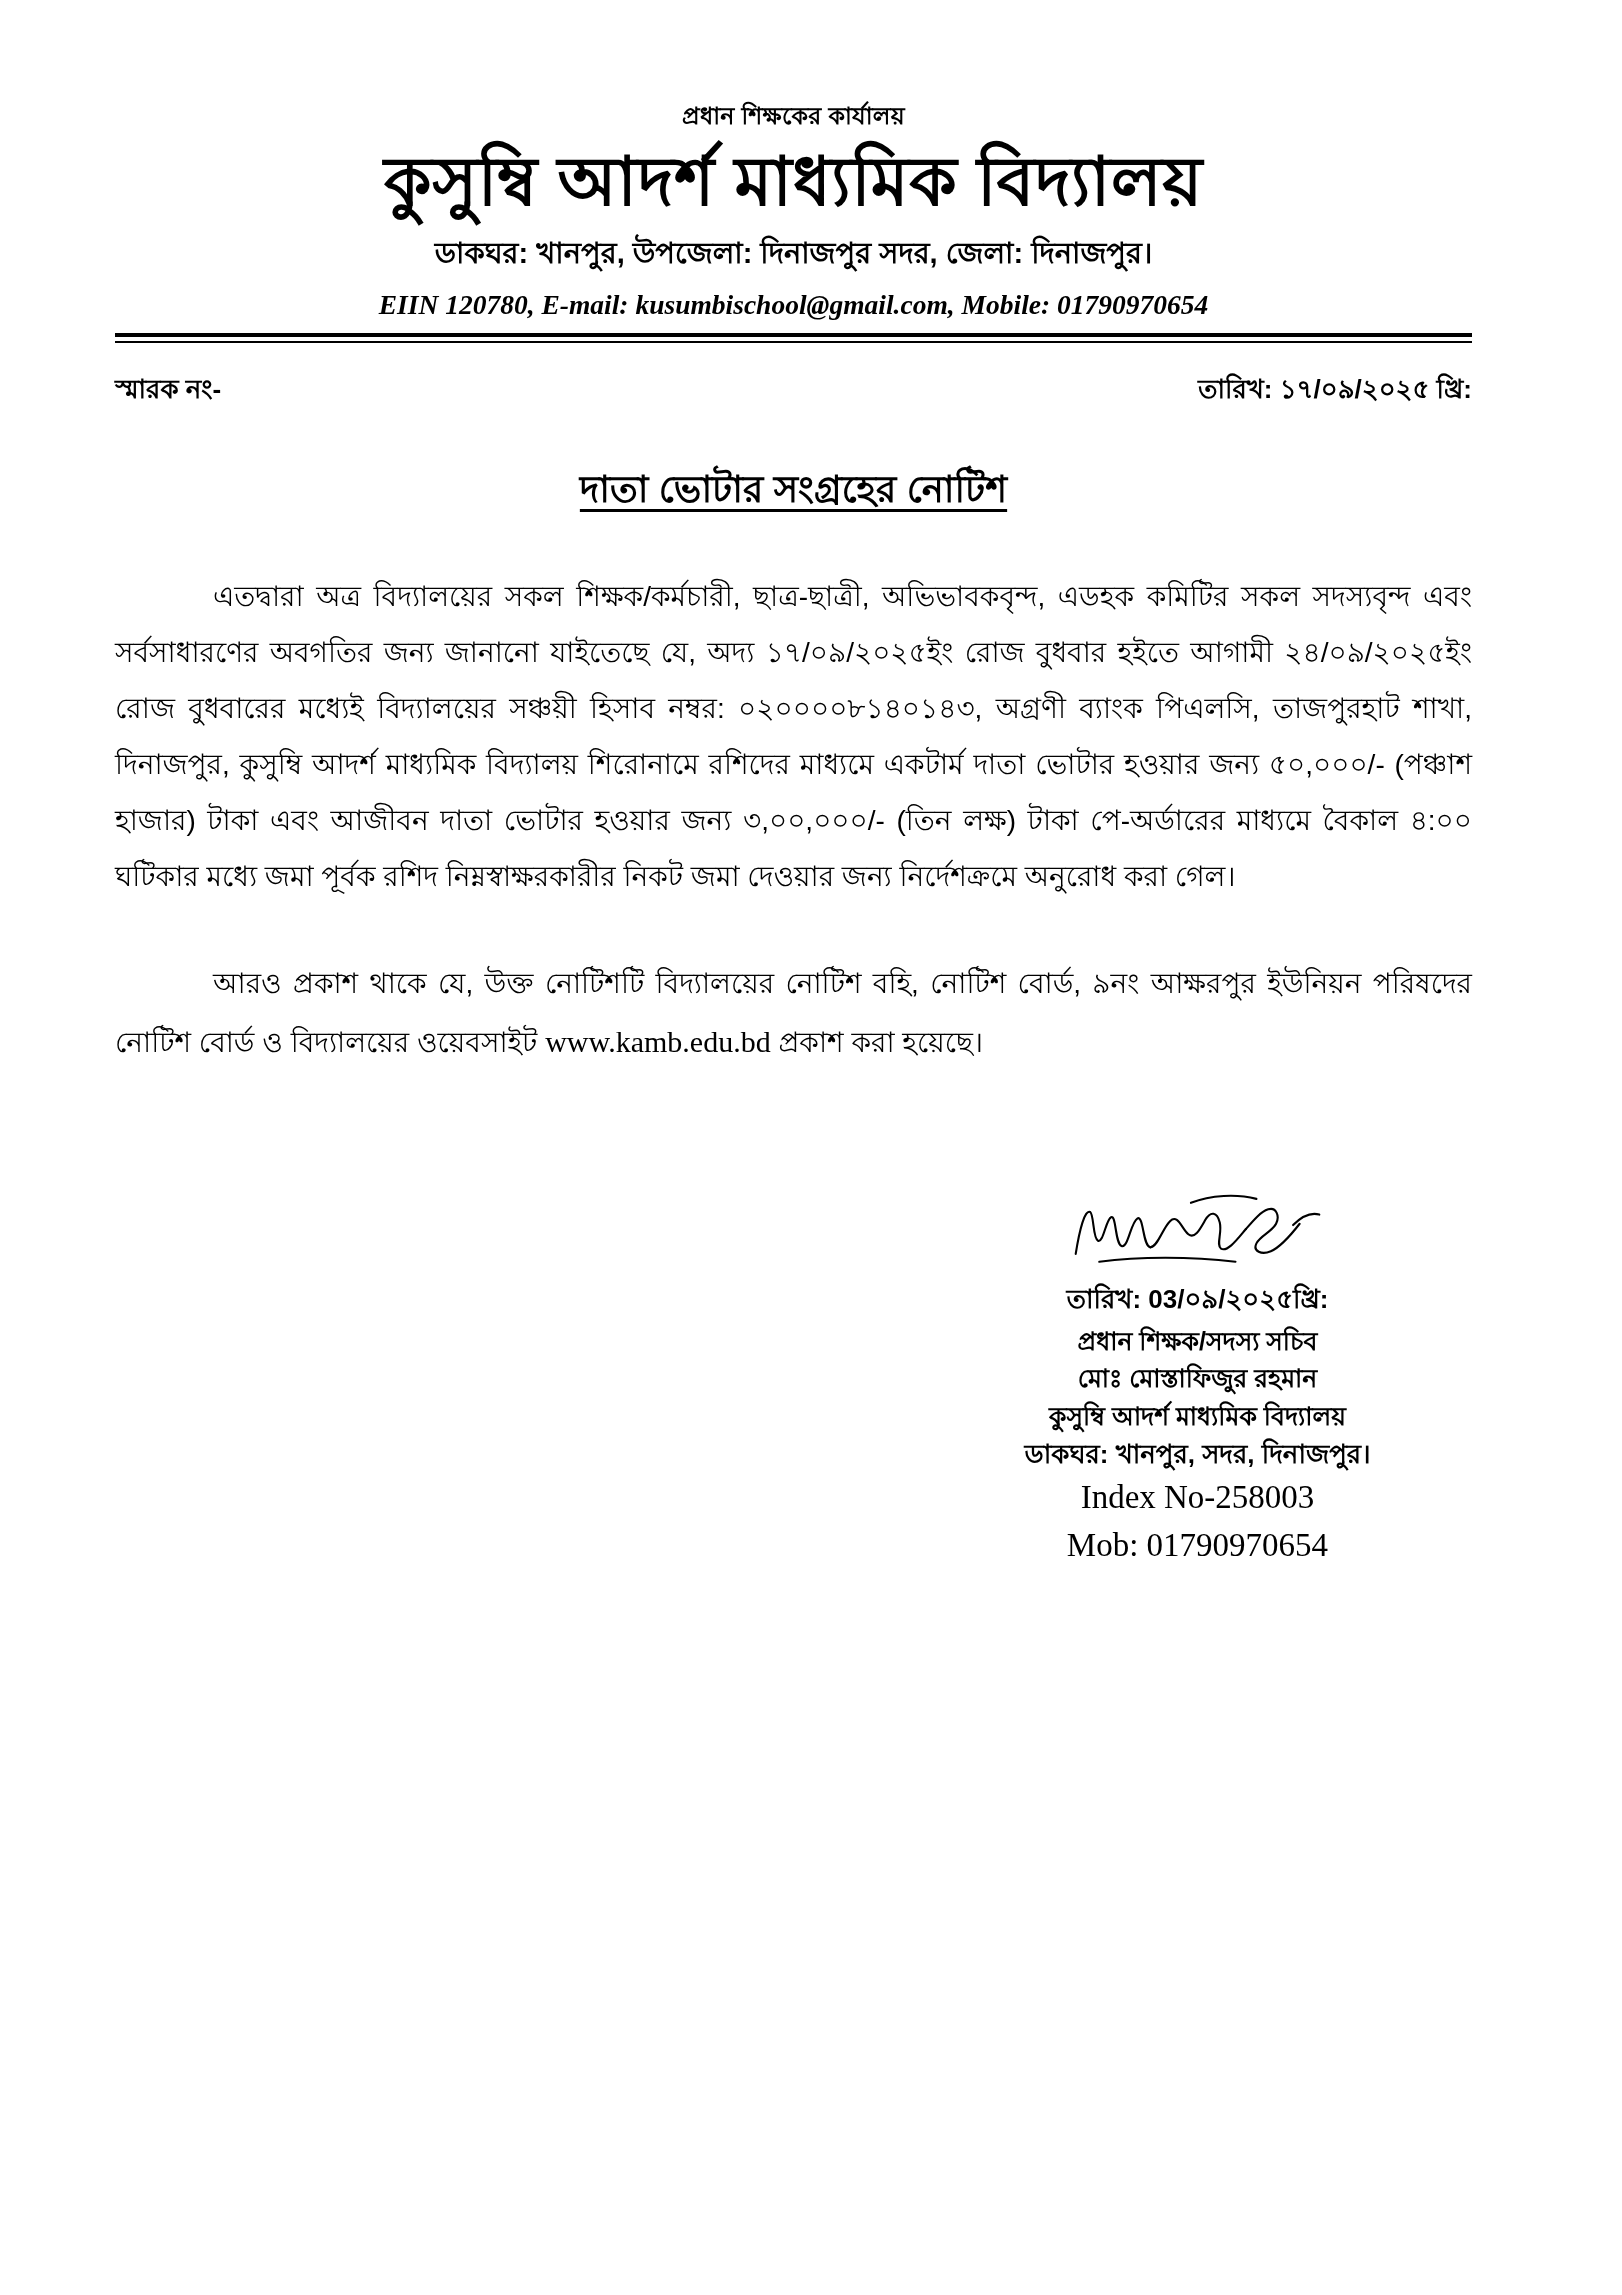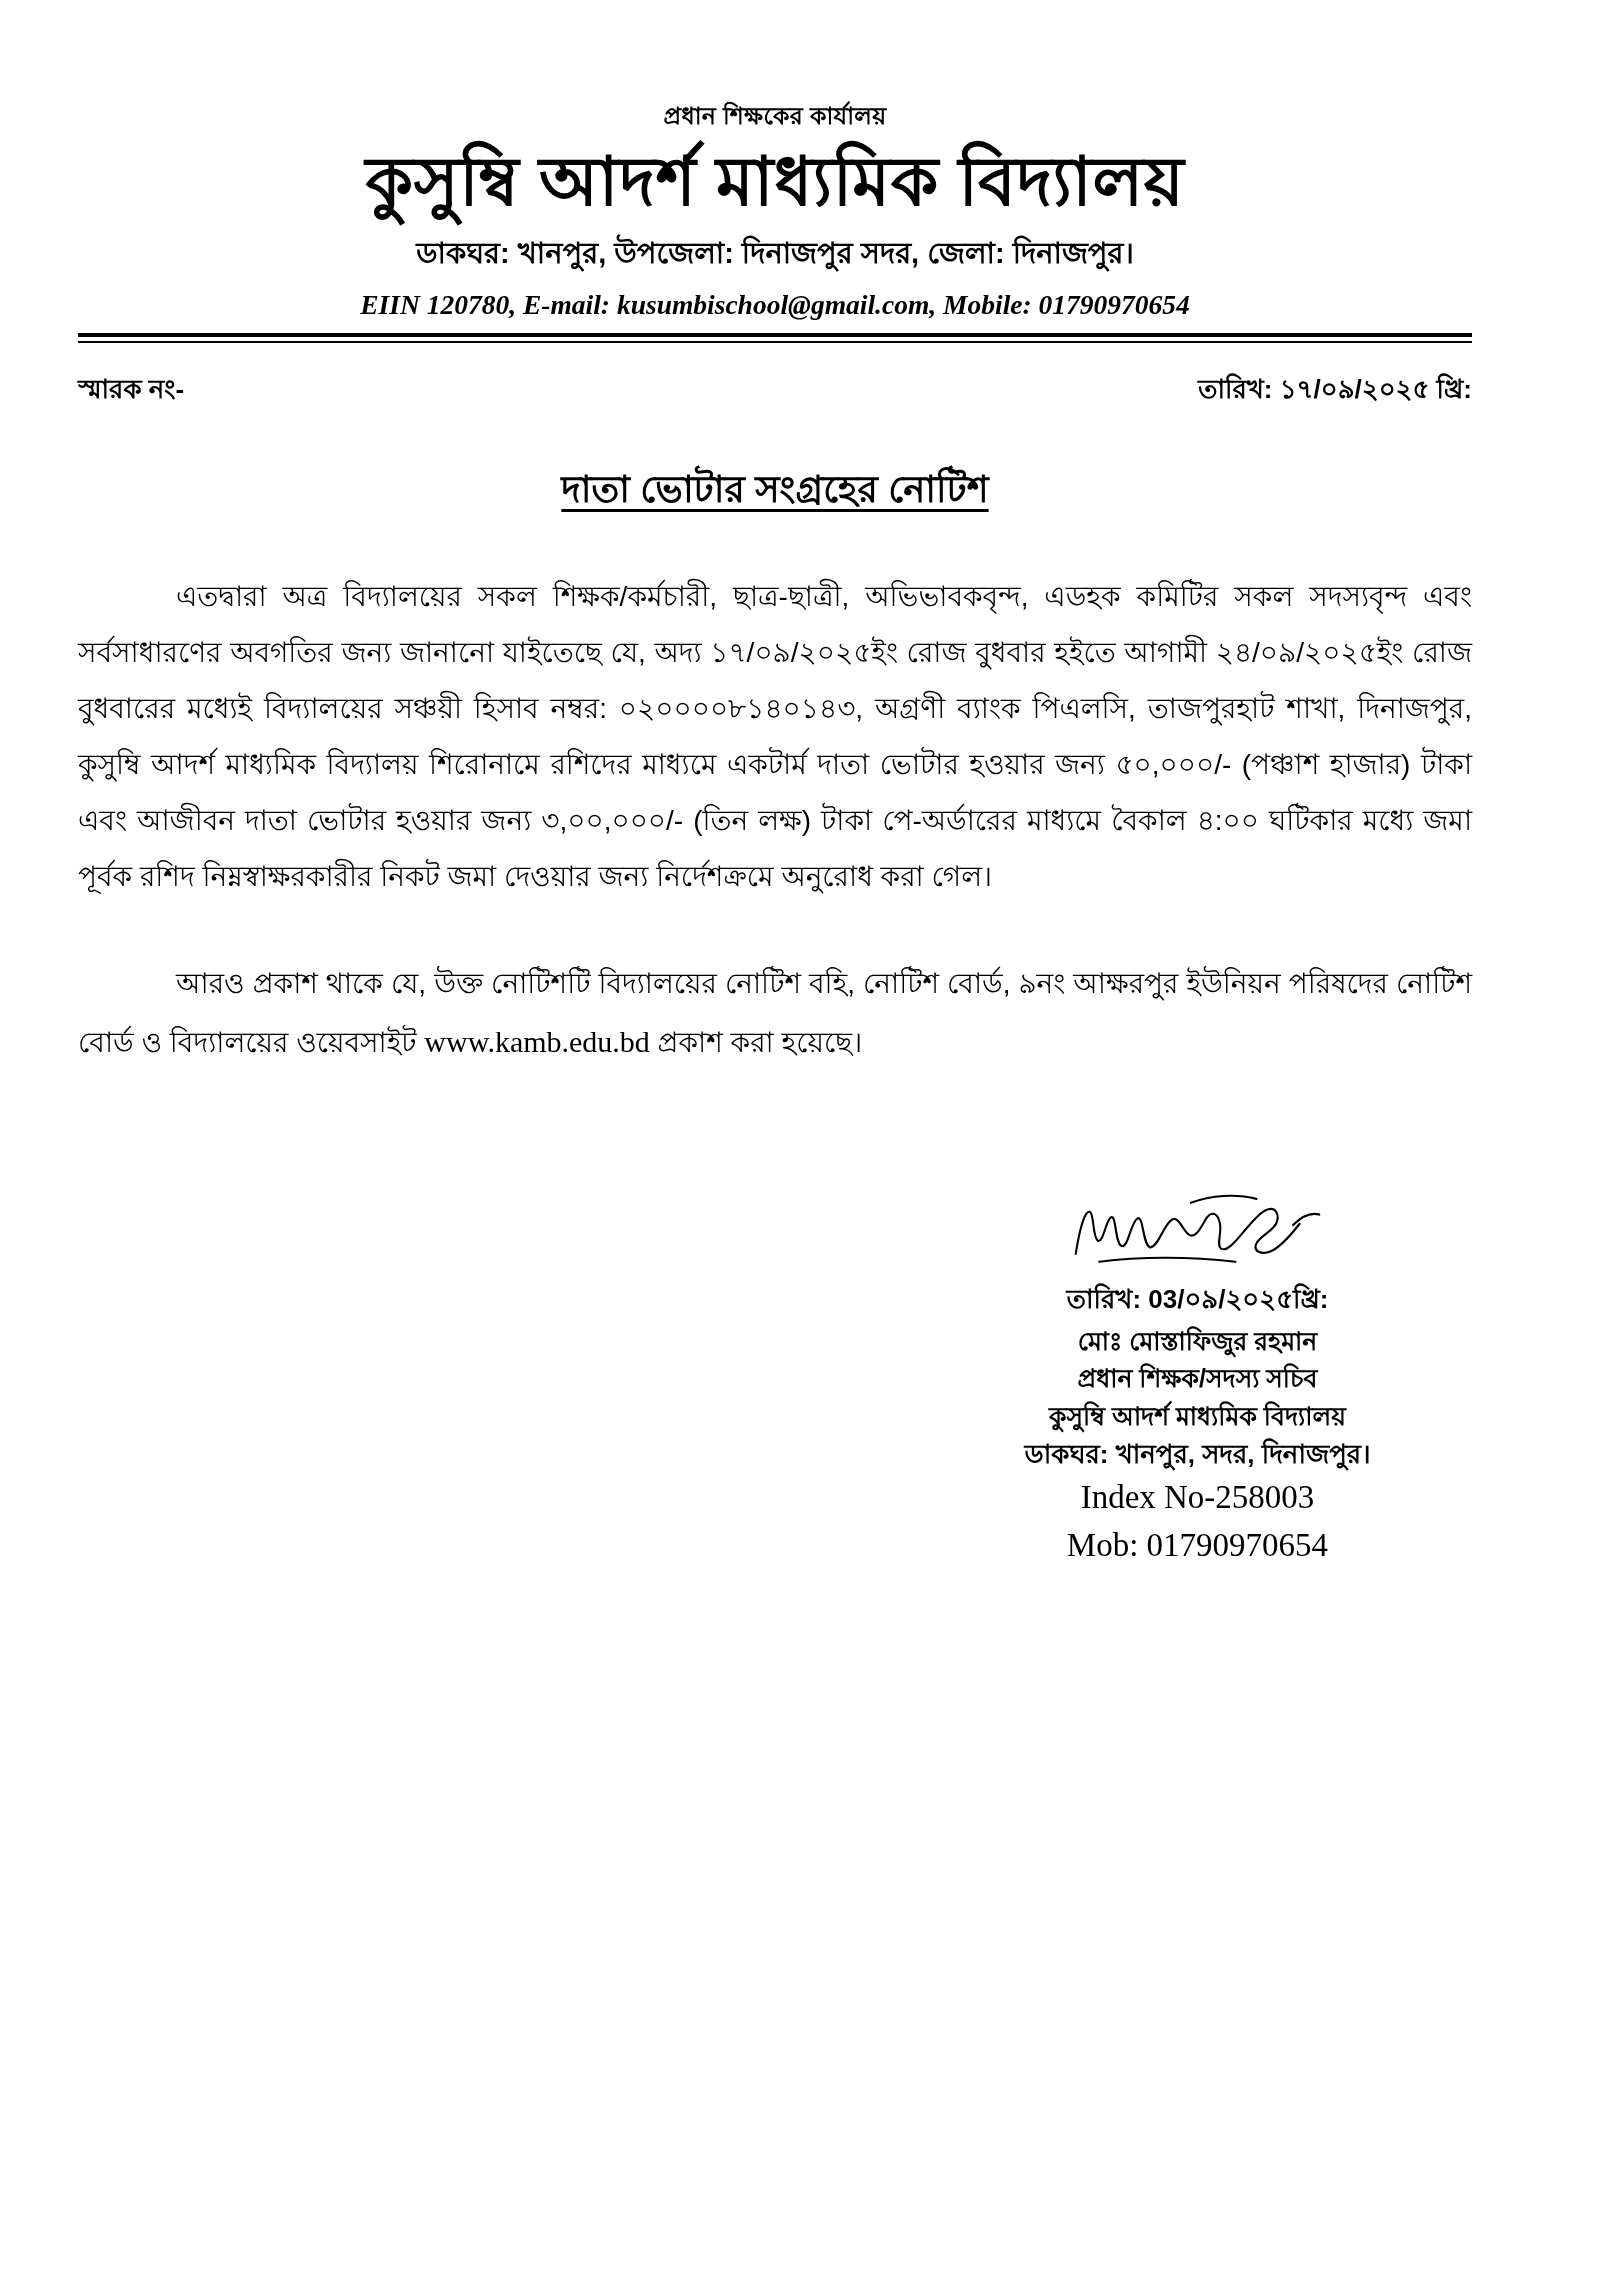--- a/index.html
+++ b/index.html
@@ -13,21 +13,21 @@
     font-family: "Liberation Serif", serif;
     color: #000000;
     position: relative;
     overflow: hidden;
   }
   .page {
     position: relative;
     width: 1623px;
     height: 2295px;
     box-sizing: border-box;
-    padding: 98px 151px 79px 78px;
+    padding: 98px 151px 79px 115px;
   }
 
   
   .letterhead {
     text-align: center;
   }
   .office-line {
     font-family: "Liberation Sans", sans-serif;
     font-size: 23.6px;
     font-weight: 700;
@@ -177,22 +177,22 @@
           <path d="M24 108 C30 70, 38 40, 46 44 C52 48, 50 84, 58 88 C66 92, 70 56, 78 52 C86 48, 84 92, 94 96 C104 100, 108 60, 118 54 C128 48, 126 96, 138 98"></path>
           <path d="M138 98 C150 96, 156 70, 168 58 C180 46, 186 70, 196 78 C206 86, 214 70, 222 56 C230 42, 240 44, 244 60 C248 76, 238 94, 246 100 C256 106, 272 84, 284 70"></path>
           <path d="M284 70 C296 56, 306 44, 318 40 C330 36, 336 50, 330 62 C324 74, 306 80, 300 92 C294 104, 308 110, 322 104 C336 98, 352 80, 366 62"></path>
           <path d="M200 30 C230 18, 270 16, 300 24"></path>
           <path d="M356 64 C368 52, 382 44, 396 48"></path>
           <path d="M60 120 C120 112, 200 112, 268 120"></path>
         </g>
       </svg>
     </div>
     <div class="sign-date">তারিখ: 03/০৯/২০২৫খ্রি:</div>
+    <div class="sign-line">প্রধান শিক্ষক/সদস্য সচিব</div>
     <div class="sign-line">মোঃ মোস্তাফিজুর রহমান</div>
-    <div class="sign-line">প্রধান শিক্ষক/সদস্য সচিব</div>
     <div class="sign-line">কুসুম্বি আদর্শ মাধ্যমিক বিদ্যালয়</div>
     <div class="sign-line small">ডাকঘর: খানপুর, সদর, দিনাজপুর।</div>
     <div class="sign-latin">Index No-258003</div>
     <div class="sign-latin">Mob: 01790970654</div>
   </div>
 
 </div>
 
 
 </body></html>

